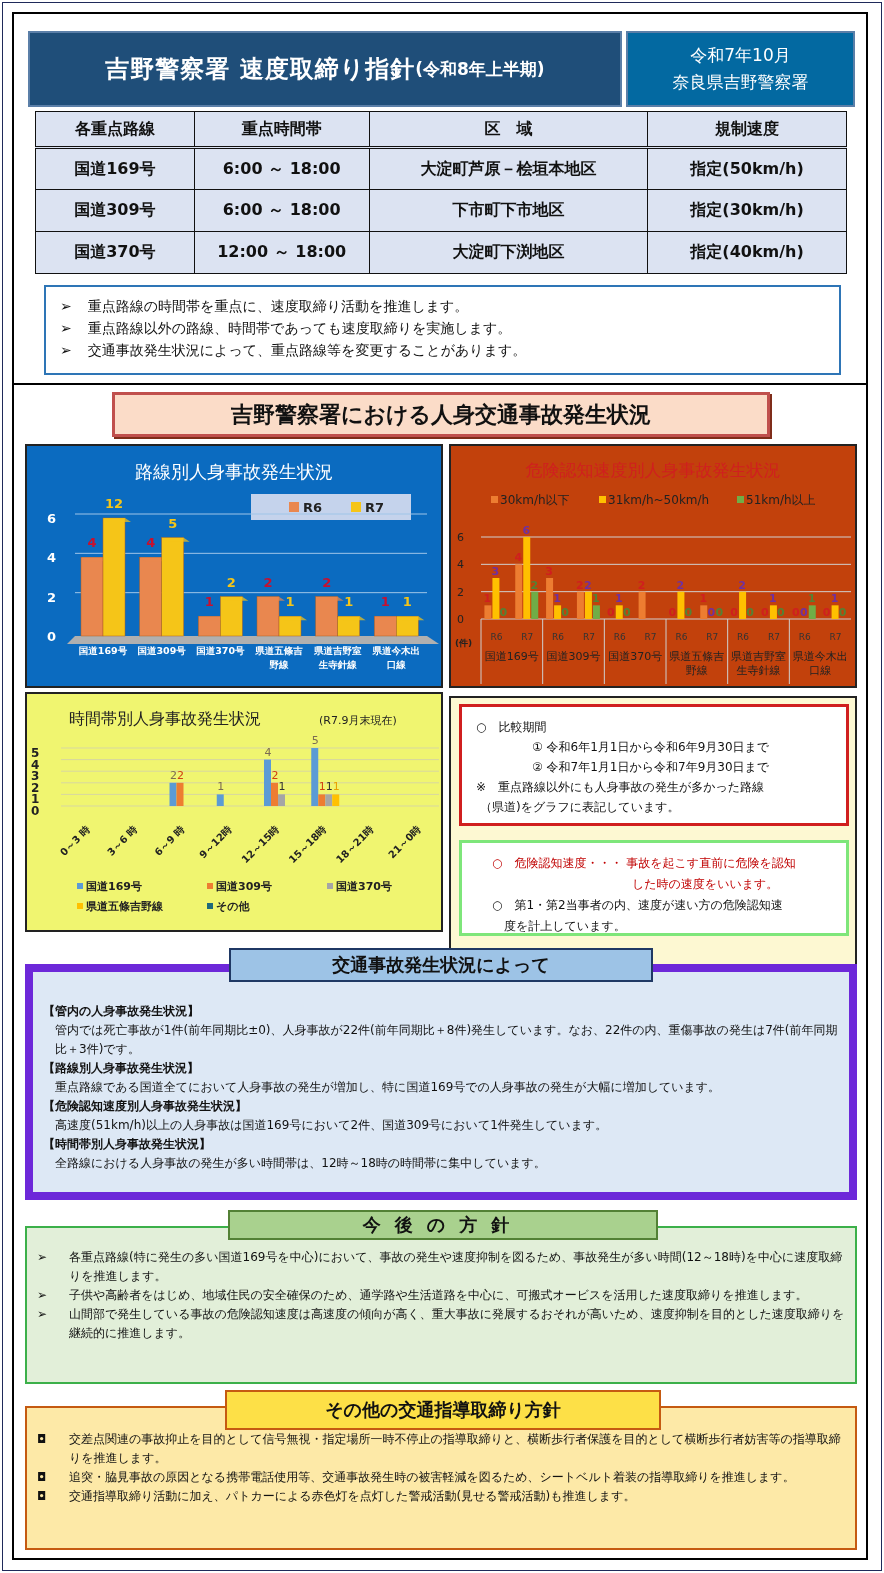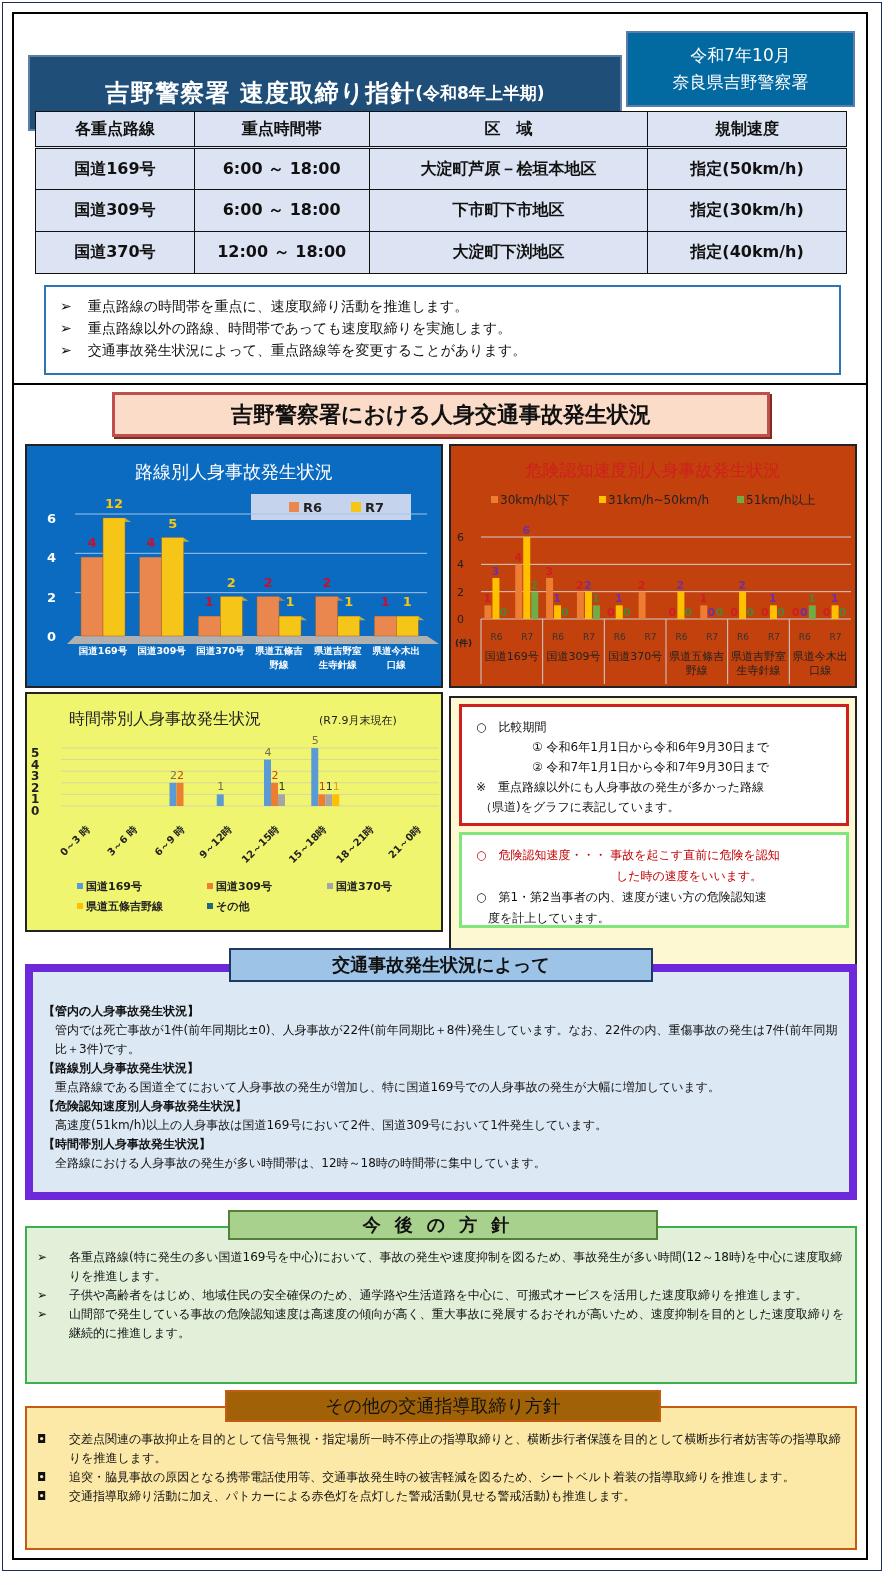--- a/index.html
+++ b/index.html
@@ -3,21 +3,21 @@
 <meta charset="utf-8">
 <style>
   * { box-sizing: border-box; margin: 0; padding: 0; }
   html, body { width: 884px; height: 1573px; background: #fff; overflow: hidden; }
   body { font-family: "DejaVu Sans", "Liberation Sans", sans-serif; color: #111; position: relative; }
   .outer { position: absolute; left: 2px; top: 2px; width: 880px; height: 1569px; border: 1px solid #1f2a5a; }
   .inner { position: absolute; left: 12px; top: 12px; width: 856px; height: 1548px; border: 2px solid #000; }
   .abs { position: absolute; }
 
   
-  .title-box { left: 28px; top: 31px; width: 594px; height: 76px; background: #1f4e79; border: 2px solid #5b7fa8; color: #fff; display: flex; align-items: center; justify-content: center; margin-top: 24px; }
+  .title-box { left: 28px; top: 31px; width: 594px; height: 76px; background: #1f4e79; border: 2px solid #5b7fa8; color: #fff; display: flex; align-items: center; justify-content: center; }
   .title-main { font-size: 24px; font-weight: bold; letter-spacing: 1px; }
   .title-sub { font-size: 17px; font-weight: bold; }
   .date-box { left: 626px; top: 31px; width: 229px; height: 76px; background: #0369a1; border: 2px solid #5b7fa8; color: #fff; display: flex; flex-direction: column; align-items: center; justify-content: center; font-size: 17px; line-height: 27px; }
 
   
   table.focus { position: absolute; left: 35px; top: 111px; width: 812px; border-collapse: collapse; background: #dce3f2; }
   table.focus td, table.focus th { border: 1px solid #111; text-align: center; font-weight: bold; font-size: 16px; }
   table.focus th { height: 36px; border-bottom: 3px double #111; }
   table.focus td { height: 42px; }
 
@@ -31,34 +31,34 @@
 
   
   .panel { border: 2px solid #222; }
   .chart1 { left: 25px; top: 444px; width: 418px; height: 244px; background: #0b6bc0; }
   .chart2 { left: 449px; top: 444px; width: 408px; height: 244px; background: #c2410c; }
   .chart3 { left: 25px; top: 692px; width: 418px; height: 240px; background: #f0f570; }
   .notes { left: 449px; top: 696px; width: 408px; height: 280px; background: #fdf8d2; }
   svg text { font-family: "DejaVu Sans", "Liberation Sans", sans-serif; }
 
   .note-red { position: absolute; left: 8px; top: 6px; width: 390px; height: 122px; background: #fff; border: 3px solid #d01f1f; padding: 10px 14px; font-size: 12px; line-height: 20px; }
-  .note-green { position: absolute; left: 8px; top: 134px; width: 390px; height: 96px; background: #fff; border: 3px solid #7ee67a; padding: 10px 14px; font-size: 12px; line-height: 21px; }
+  .note-green { position: absolute; left: 8px; top: 142px; width: 390px; height: 96px; background: #fff; border: 3px solid #7ee67a; padding: 10px 30px; font-size: 12px; line-height: 21px; }
   .red-text { color: #c00000; }
 
   
   .analysis { left: 25px; top: 964px; width: 832px; height: 236px; background: #dde8f5; border: 8px solid #6d28d9; padding: 30px 10px 0 10px; font-size: 12px; line-height: 19px; }
   .analysis .h { font-weight: bold; }
   .analysis .p { padding-left: 12px; }
   .tag-blue { left: 229px; top: 948px; width: 424px; height: 34px; background: #9dc3e6; border: 2px solid #1f3864; display: flex; align-items: center; justify-content: center; font-size: 18px; font-weight: bold; }
 
   .future { left: 25px; top: 1226px; width: 832px; height: 158px; background: #e2efd9; border: 2px solid #3cb04a; padding: 20px 10px 0 10px; font-size: 12px; line-height: 19px; }
   .tag-green { left: 228px; top: 1210px; width: 430px; height: 30px; background: #a9d18e; border: 2px solid #538135; display: flex; align-items: center; justify-content: center; font-size: 18px; font-weight: bold; letter-spacing: 14px; }
 
   .other { left: 25px; top: 1406px; width: 832px; height: 144px; background: #fde9a7; border: 2px solid #c55a11; padding: 22px 10px 0 10px; font-size: 12px; line-height: 19px; }
-  .tag-orange { left: 225px; top: 1390px; width: 436px; height: 32px; background: #a16207; border: 2px solid #c55a11; display: flex; align-items: center; justify-content: center; font-size: 18px; font-weight: normal; }
+  .tag-orange { left: 225px; top: 1390px; width: 436px; height: 40px; background: #fde047; border: 2px solid #c55a11; display: flex; align-items: center; justify-content: center; font-size: 18px; font-weight: bold; }
 
   .row { display: flex; }
   .row .mk { width: 32px; flex: none; }
   .row .tx { flex: 1; }
 </style>
 </head>
 <body>
 
 <div class="outer"></div>
 <div class="abs inner"></div>

